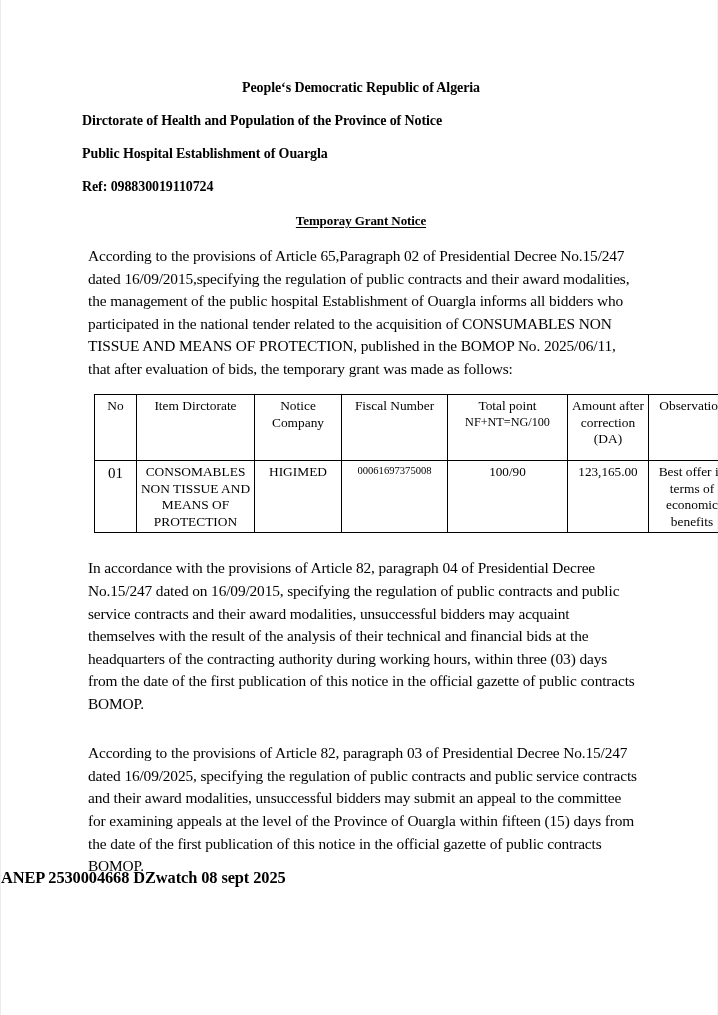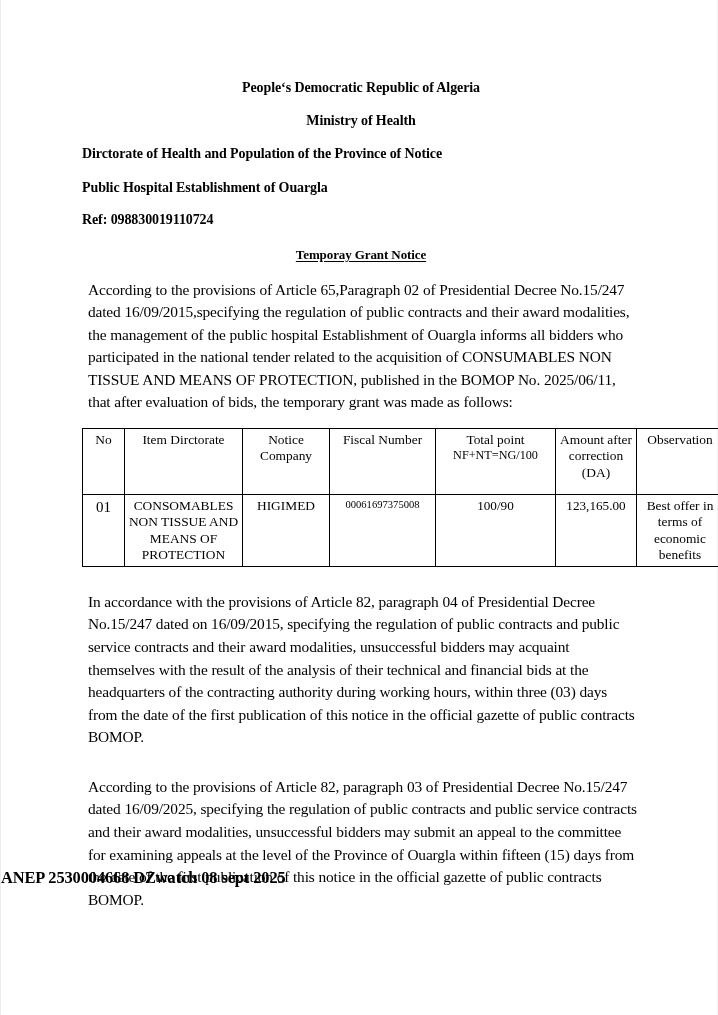--- a/index.html
+++ b/index.html
@@ -67,21 +67,21 @@
     text-align: left;
     margin: 0;
     letter-spacing: -0.15px;
     word-spacing: 0.1px;
   }
   .para-intro { margin-bottom: 14px; padding-left: 6px; }
   .para-after { margin-top: 24px; padding-left: 6px; }
   .para-last  { margin-top: 27px; padding-left: 6px; }
 
   
-  .tbl-wrap { margin: 0; }
+  .tbl-wrap { margin: 12px; }
   table.grant {
     border-collapse: collapse;
     width: 606px;
     table-layout: fixed;
     font-size: 13.4px;
   }
   table.grant td {
     border: 1px solid #000000;
     vertical-align: top;
     padding: 3px 2px 2px 2px;
@@ -117,21 +117,20 @@
   }
 </style>
 </head>
 <body>
 
 <div class="page">
   <div class="content">
 
     <div class="hdr center hdr-1">People‘s Democratic Republic of Algeria</div>
 
-    <div class="hdr center hdr-2">Ministry of Health</div>
 
     <div class="hdr left hdr-3">Dirctorate of Health and Population of the Province of  Notice</div>
 
     <div class="hdr left hdr-4">Public Hospital Establishment of Ouargla</div>
 
     <div class="hdr left hdr-5">Ref: 098830019110724</div>
 
     <div class="doc-title">Temporay Grant Notice</div>
 
     <p class="para para-intro">According to the provisions of Article 65,Paragraph 02 of Presidential Decree No.15/247 dated 16/09/2015,specifying the regulation of public contracts and their award modalities, the management of the public hospital Establishment of Ouargla informs all bidders who participated in the national tender related to the acquisition of CONSUMABLES NON TISSUE AND MEANS OF PROTECTION, published in the BOMOP No. 2025/06/11, that after evaluation of bids, the temporary grant was made as follows:</p>

